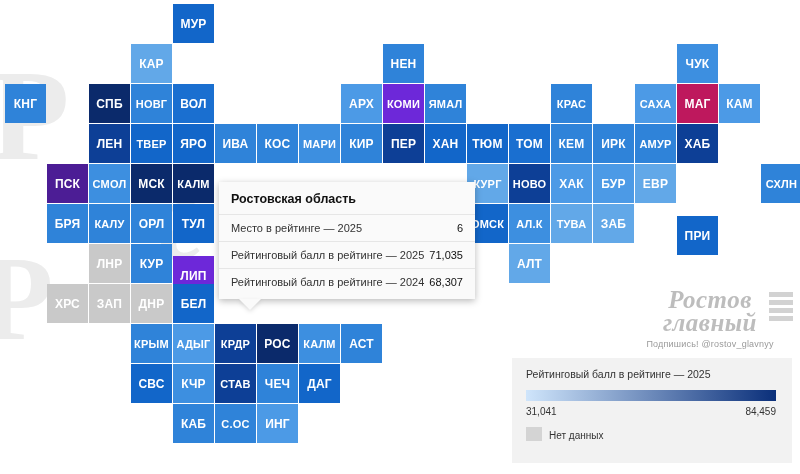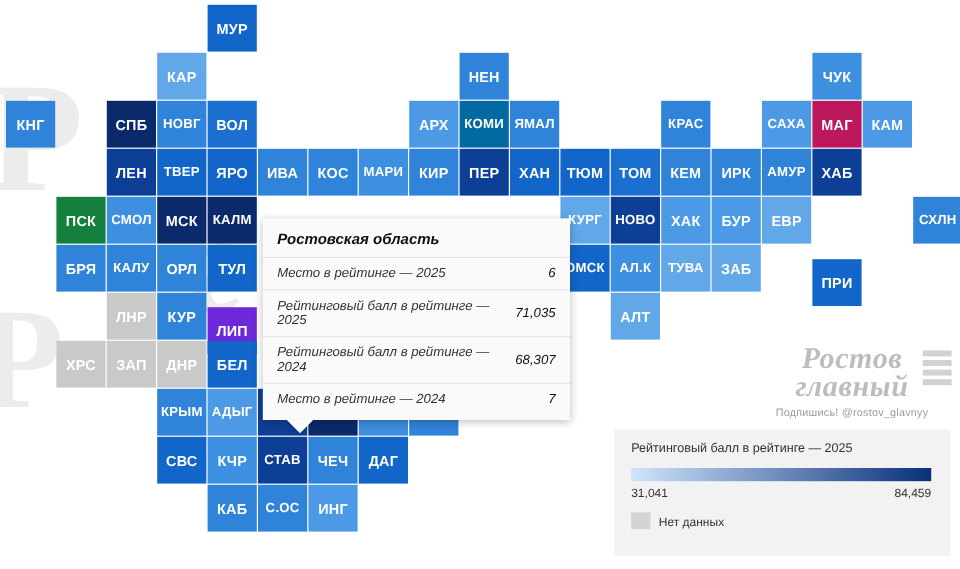--- a/index.html
+++ b/index.html
@@ -34,21 +34,20 @@
   #tooltip{
     position:absolute;
     left:219px;top:182px;
     width:256px;
     background:#fafafa;
     box-shadow:0 2px 7px rgba(0,0,0,.28);
     padding:8px 0 4px 0;
     box-sizing:border-box;
     font-size:11px;
     color:#222;
-    font-style:italic;
   }
   #tooltip .tt-title{
     font-size:12.5px;font-weight:700;color:#111;
     padding:2px 12px 8px 12px;
   }
   .tt-row{
     display:flex;justify-content:space-between;align-items:center;
     padding:7px 12px;
     border-top:1px solid #e6e6e6;
     color:#333;
@@ -96,42 +95,42 @@
   <div id="tiles">
       <div class="tile" style="left: 173px; top: 4px; background: rgb(18, 102, 201);">МУР</div>
       <div class="tile" style="left: 131px; top: 44px; background: rgb(98, 168, 232);">КАР</div>
       <div class="tile" style="left: 383px; top: 44px; background: rgb(47, 131, 217);">НЕН</div>
       <div class="tile" style="left: 677px; top: 44px; background: rgb(61, 143, 224);">ЧУК</div>
       <div class="tile" style="left: 5px; top: 84px; background: rgb(47, 131, 217);">КНГ</div>
       <div class="tile" style="left: 89px; top: 84px; background: rgb(11, 42, 107);">СПБ</div>
       <div class="tile small" style="left: 131px; top: 84px; background: rgb(47, 131, 217);">НОВГ</div>
       <div class="tile" style="left: 173px; top: 84px; background: rgb(26, 111, 208);">ВОЛ</div>
       <div class="tile" style="left: 341px; top: 84px; background: rgb(76, 154, 230);">АРХ</div>
-      <div class="tile small" style="left: 383px; top: 84px; background: #0369a1;">КОМИ</div>
+      <div class="tile small" style="left: 383px; top: 84px; background: #6d28d9;">КОМИ</div>
       <div class="tile small" style="left: 425px; top: 84px; background: rgb(47, 131, 217);">ЯМАЛ</div>
       <div class="tile small" style="left: 551px; top: 84px; background: rgb(47, 131, 217);">КРАС</div>
       <div class="tile small" style="left: 635px; top: 84px; background: rgb(76, 154, 230);">САХА</div>
       <div class="tile" style="left: 677px; top: 84px; background: #be185d;">МАГ</div>
       <div class="tile" style="left: 719px; top: 84px; background: rgb(76, 154, 230);">КАМ</div>
       <div class="tile" style="left: 89px; top: 124px; background: rgb(13, 63, 150);">ЛЕН</div>
       <div class="tile small" style="left: 131px; top: 124px; background: rgb(18, 102, 201);">ТВЕР</div>
       <div class="tile" style="left: 173px; top: 124px; background: rgb(18, 102, 201);">ЯРО</div>
       <div class="tile" style="left: 215px; top: 124px; background: rgb(47, 131, 217);">ИВА</div>
       <div class="tile" style="left: 257px; top: 124px; background: rgb(47, 131, 217);">КОС</div>
       <div class="tile small" style="left: 299px; top: 124px; background: rgb(61, 143, 224);">МАРИ</div>
       <div class="tile" style="left: 341px; top: 124px; background: rgb(47, 131, 217);">КИР</div>
       <div class="tile" style="left: 383px; top: 124px; background: rgb(13, 63, 150);">ПЕР</div>
       <div class="tile" style="left: 425px; top: 124px; background: rgb(18, 102, 201);">ХАН</div>
       <div class="tile" style="left: 467px; top: 124px; background: rgb(18, 102, 201);">ТЮМ</div>
       <div class="tile" style="left: 509px; top: 124px; background: rgb(26, 111, 208);">ТОМ</div>
       <div class="tile" style="left: 551px; top: 124px; background: rgb(47, 131, 217);">КЕМ</div>
       <div class="tile" style="left: 593px; top: 124px; background: rgb(47, 131, 217);">ИРК</div>
       <div class="tile small" style="left: 635px; top: 124px; background: rgb(47, 131, 217);">АМУР</div>
       <div class="tile" style="left: 677px; top: 124px; background: rgb(13, 63, 150);">ХАБ</div>
-      <div class="tile" style="left: 47px; top: 164px; background: #15803d;">ПСК</div>
+      <div class="tile" style="left: 47px; top: 164px; background: #4c1d95;">ПСК</div>
       <div class="tile small" style="left: 89px; top: 164px; background: rgb(61, 143, 224);">СМОЛ</div>
       <div class="tile" style="left: 131px; top: 164px; background: rgb(11, 42, 107);">МСК</div>
       <div class="tile small" style="left: 173px; top: 164px; background: rgb(11, 42, 107);">КАЛМ</div>
       <div class="tile small" style="left: 467px; top: 164px; background: rgb(98, 168, 232);">КУРГ</div>
       <div class="tile small" style="left: 509px; top: 164px; background: rgb(13, 63, 150);">НОВО</div>
       <div class="tile" style="left: 551px; top: 164px; background: rgb(76, 154, 230);">ХАК</div>
       <div class="tile" style="left: 593px; top: 164px; background: rgb(76, 154, 230);">БУР</div>
       <div class="tile" style="left: 635px; top: 164px; background: rgb(98, 168, 232);">ЕВР</div>
       <div class="tile small" style="left: 761px; top: 164px; background: rgb(47, 131, 217);">СХЛН</div>
       <div class="tile" style="left: 47px; top: 204px; background: rgb(47, 131, 217);">БРЯ</div>
@@ -175,24 +174,20 @@
           <span class="val">6</span>
         </div>
         <div class="tt-row">
           <span class="lbl">Рейтинговый балл в рейтинге — 2025</span>
           <span class="val">71,035</span>
         </div>
         <div class="tt-row">
           <span class="lbl">Рейтинговый балл в рейтинге — 2024</span>
           <span class="val">68,307</span>
         </div>
-        <div class="tt-row">
-          <span class="lbl">Место в рейтинге — 2024</span>
-          <span class="val">7</span>
-        </div>
       </div>
     <div class="tail"></div>
   </div>
 
   <div id="logo">
     <div class="l1">Ростов</div>
     <div class="l2">главный</div>
     <div class="l3">Подпишись! @rostov_glavnyy</div>
     <div class="bars">
         <i></i>

